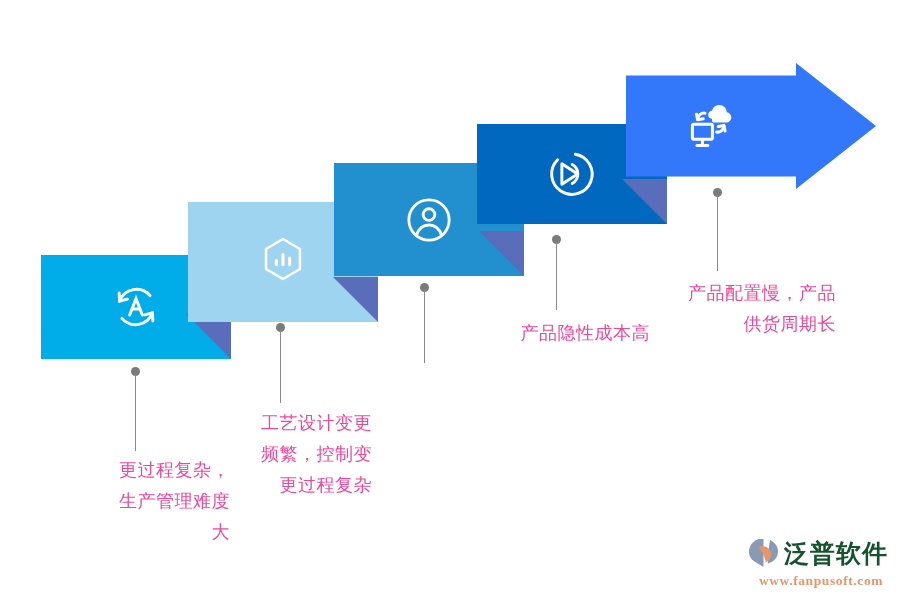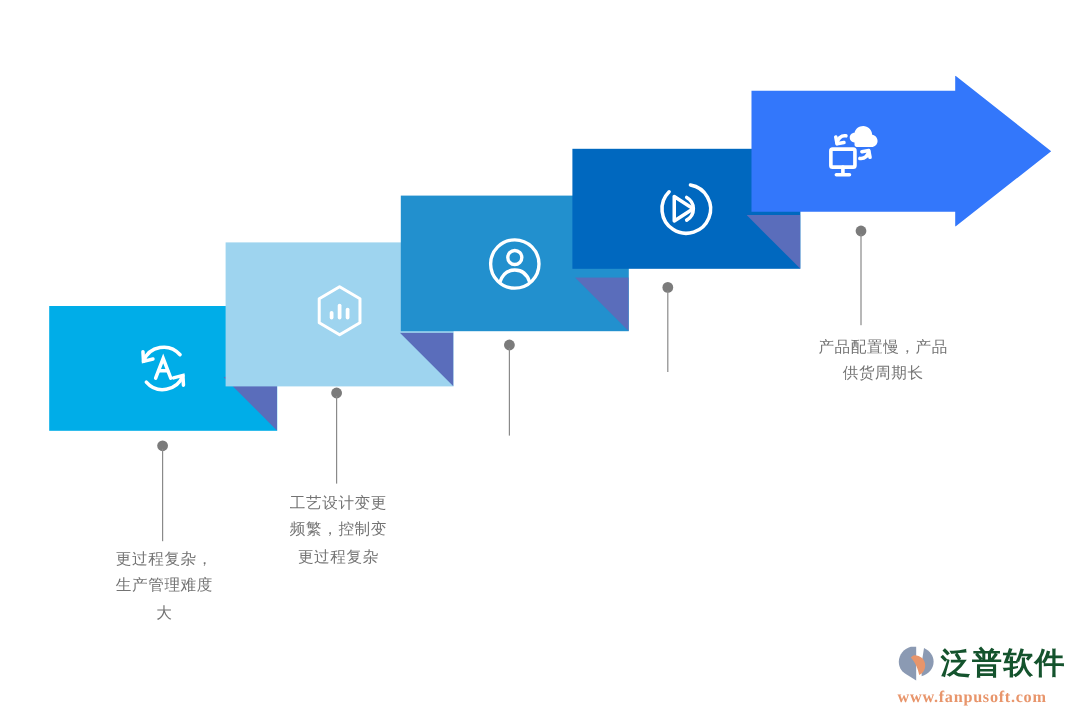--- a/index.html
+++ b/index.html
@@ -72,24 +72,24 @@
     top: 7px;
     bottom: 0;
     width: 1.5px;
     margin-left: -0.75px;
     background: #8a8a8a;
   }
 
   
   .caption {
     position: absolute;
-    color: #737373;
-    font-size: 13px;
+    color: #ec4899;
+    font-size: 18px;
     line-height: 1.72;
-    text-align: center;
+    text-align: right;
     white-space: pre-line;
     letter-spacing: 0.5px;
   }
 
   
   #logo {
     position: absolute;
     left: 748px;
     top: 536px;
     width: 146px;
@@ -113,21 +113,21 @@
     letter-spacing: 1px;
     font-family: "Liberation Sans", "DejaVu Sans", sans-serif;
     margin-left: 2px;
     line-height: 1;
   }
   #logo .logo-url {
     margin-top: 3px;
     font-size: 13.5px;
     color: #e8956b;
     letter-spacing: 0.6px;
-    text-align: left;
+    text-align: center;
     font-family: "Liberation Serif", "DejaVu Serif", serif;
     font-weight: bold;
   }
 </style>
 </head>
 <body>
 
 <div id="stage">
 
   <div class="step" style="left:41px; top:255px; width:190px; height:104px; z-index:1;">
@@ -233,20 +233,21 @@
 
   <div class="caption" style="left:44px; top:455px; width:186px;">更过程复杂，
 生产管理难度
 大</div>
 
   <div class="caption" style="left:192px; top:408px; width:180px;">工艺设计变更
 频繁，控制变
 更过程复杂</div>
 
 
+  <div class="caption" style="left:466px; top:318px; width:184px;">产品隐性成本高</div>
 
   <div class="caption" style="left:636px; top:278px; width:200px;">产品配置慢，产品
 供货周期长</div>
 
   <div id="logo">
     <div class="logo-row">
       <div class="logo-mark">
         <svg width="34" height="32" viewBox="0 0 34 32">
           <path d="M15.5 2 L15.5 30 L6.5 24.5 C2.5 22 1 18 1 14.5 C1 9 5 3.5 11 2 Z" fill="#8b9ab3"></path>
           <path d="M22 3 C27 5.5 30 9.5 30 14.5 C30 20 26 25 20 26.5 L20 16 Z" fill="#8b9ab3"></path>

